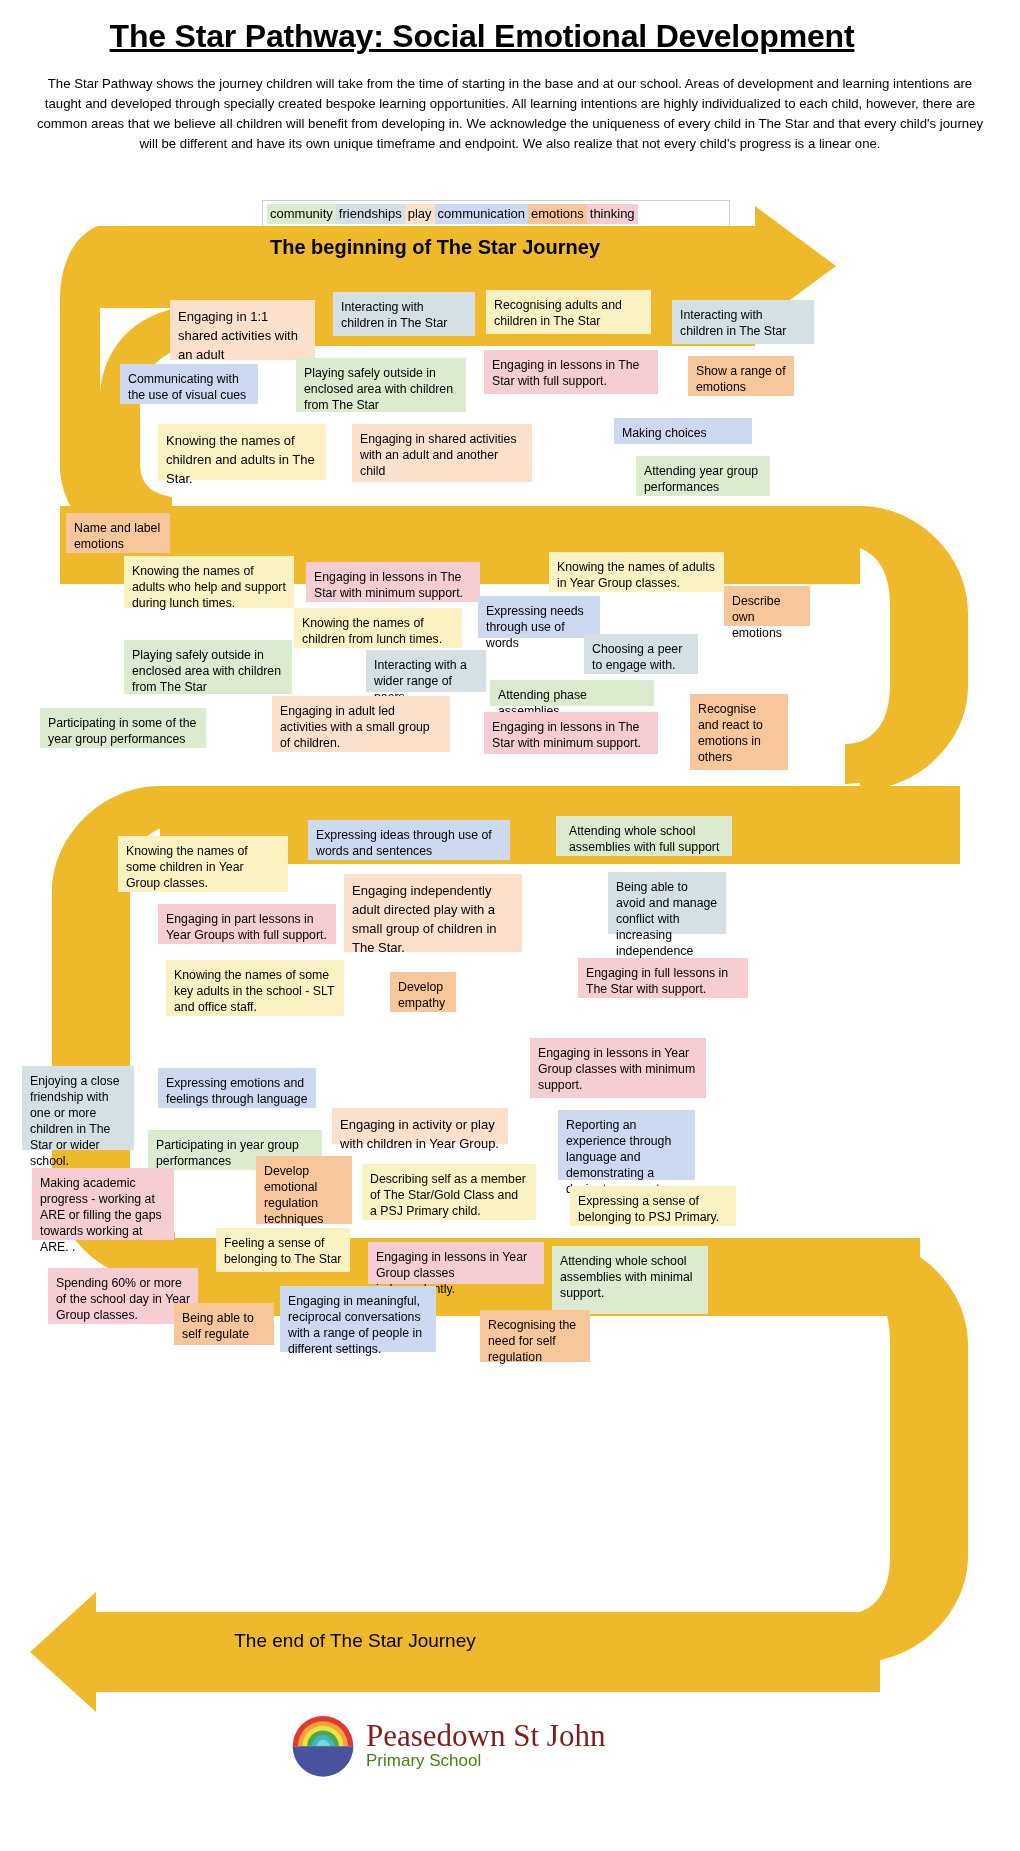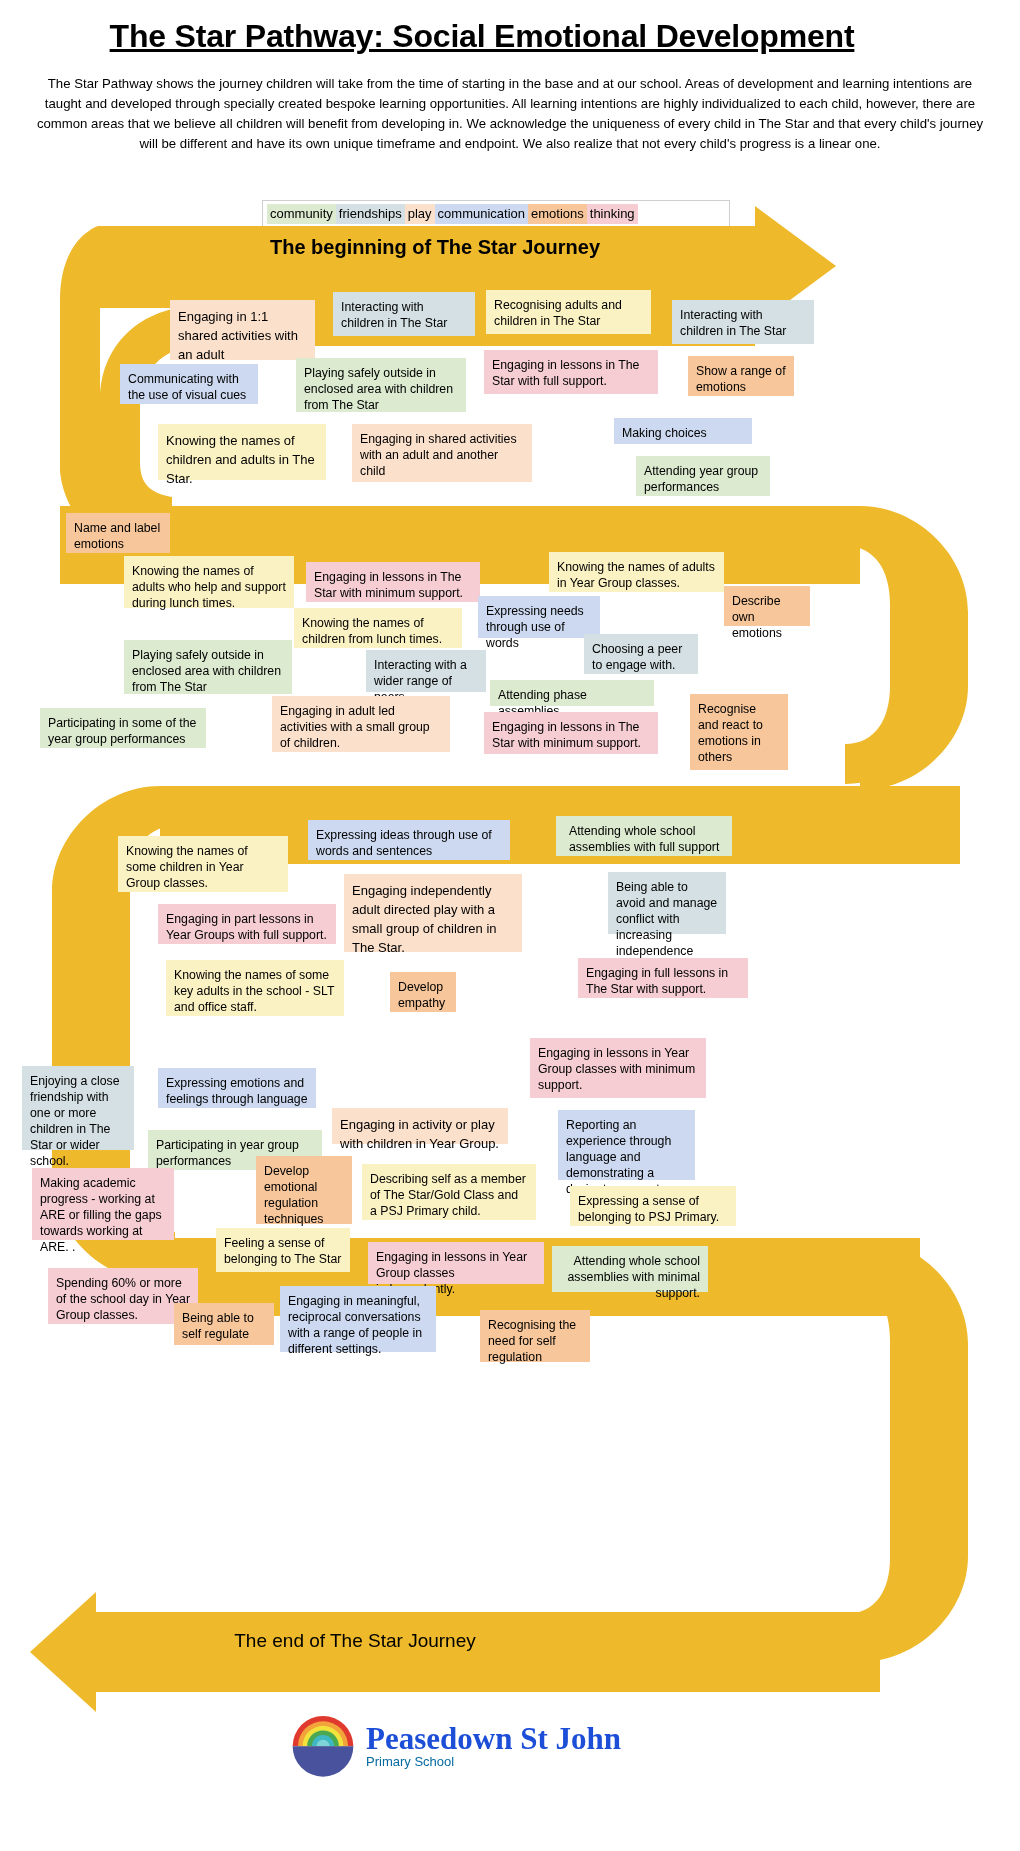--- a/index.html
+++ b/index.html
@@ -38,22 +38,22 @@
   .c-blue    {background:#ccd9f0;}
   .c-bluegrey{background:#d4e0e3;}
   .c-green   {background:#dcead0;}
   .c-yellow  {background:#fbf2c4;}
   .c-pink    {background:#f5cdd3;}
 
   
   .logo-wrap{position:absolute;left:290px;top:1700px;width:440px;height:90px;
      display:flex;align-items:center;gap:10px;}
   .logo-name{font-family:"Liberation Serif","DejaVu Serif",serif;}
-  .logo-title{font-size:31px;color:#1d4ed8;line-height:34px;font-weight:bold;}
-  .logo-sub{font-size:13px;color:#0369a1;font-family:"Liberation Sans",sans-serif;
+  .logo-title{font-size:31px;color:#7f1d1d;line-height:34px;}
+  .logo-sub{font-size:17px;color:#4d7c0f;font-family:"Liberation Sans",sans-serif;
      margin-top:-2px;}
 </style>
 </head>
 <body>
 
 <div class="page-title">The Star Pathway: Social Emotional Development</div>
 <div class="intro">The Star Pathway shows the journey children will take from the time of starting in the base and at our school.  Areas of development and learning intentions are taught and developed through specially created bespoke learning opportunities. All learning intentions are highly individualized to each child, however, there are common areas that we believe all children will benefit from developing in. We acknowledge the uniqueness of every child in The Star and that every child's journey will be different and have its own unique timeframe and endpoint. We also realize that not every child's progress is a linear one.</div>
 
 <div class="legend">
   <span style="background:#dcead0">community</span>
@@ -157,21 +157,21 @@
 <div class="b c-pink" style="left:530px;top:1038px;width:176px;height:60px;">Engaging in lessons in Year Group classes with minimum support.</div>
 <div class="b c-peach big" style="left:332px;top:1108px;width:176px;height:36px;">Engaging in activity or play with children in Year Group.</div>
 <div class="b c-blue" style="left:558px;top:1110px;width:137px;height:70px;">Reporting an experience through language and demonstrating a desire to connect</div>
 <div class="b c-green" style="left:148px;top:1130px;width:174px;height:40px;">Participating in year group performances</div>
 <div class="b c-orange" style="left:256px;top:1156px;width:96px;height:68px;">Develop emotional regulation techniques</div>
 <div class="b c-yellow" style="left:362px;top:1164px;width:174px;height:56px;">Describing self as a member of The Star/Gold Class and a PSJ Primary child.</div>
 <div class="b c-yellow" style="left:570px;top:1186px;width:166px;height:40px;">Expressing a sense of belonging to PSJ Primary.</div>
 <div class="b c-pink" style="left:32px;top:1168px;width:142px;height:72px;">Making academic progress - working at ARE or filling the gaps towards working at ARE. .</div>
 <div class="b c-yellow" style="left:216px;top:1228px;width:134px;height:44px;">Feeling a sense of belonging to The Star</div>
 <div class="b c-pink" style="left:368px;top:1242px;width:176px;height:42px;">Engaging in lessons in Year Group classes independently.</div>
-<div class="b c-green" style="left:552px;top:1246px;width:156px;height:46px;text-align:right;">Attending whole school assemblies with minimal support.</div>
+<div class="b c-green" style="left:552px;top:1246px;width:156px;height:68px;">Attending whole school assemblies with minimal support.</div>
 <div class="b c-pink" style="left:48px;top:1268px;width:150px;height:56px;">Spending 60% or more of the school day in Year Group classes.</div>
 <div class="b c-orange" style="left:174px;top:1303px;width:100px;height:42px;">Being able to self regulate</div>
 <div class="b c-blue" style="left:280px;top:1286px;width:156px;height:66px;">Engaging in meaningful, reciprocal conversations with a range of people in different settings.</div>
 <div class="b c-orange" style="left:480px;top:1310px;width:110px;height:52px;">Recognising the need for self regulation</div>
 
 <div class="logo-wrap">
   <svg width="66" height="66" viewBox="0 0 100 100">
     <clipPath id="halfclip">
         <rect x="0" y="0" width="100" height="52"></rect>
       </clipPath>

